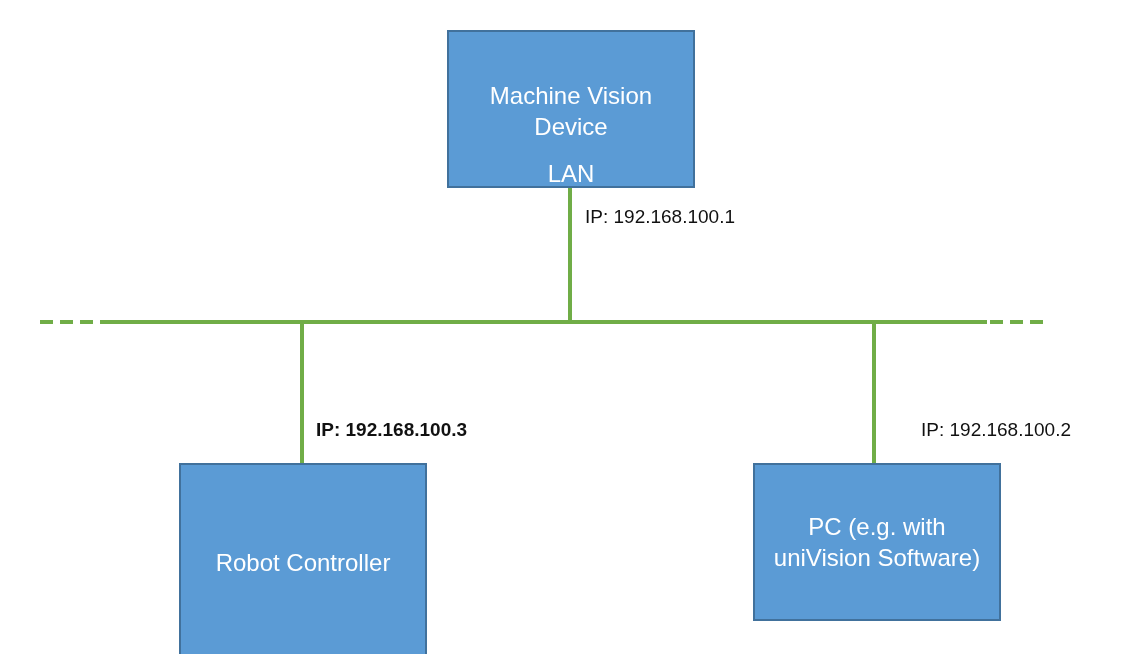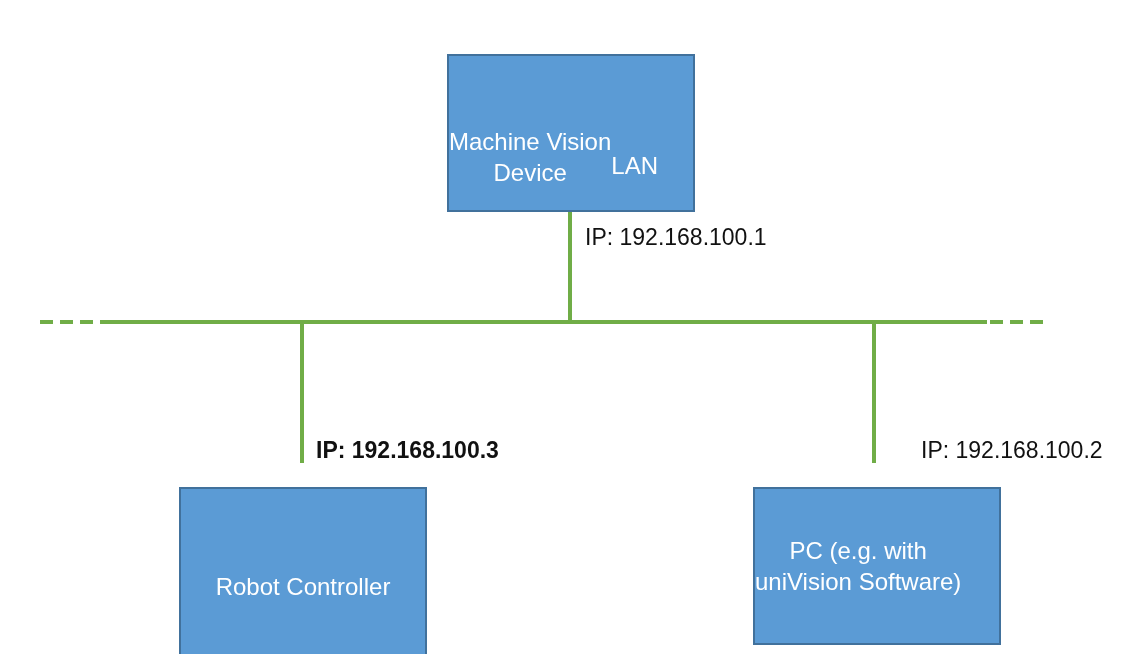--- a/index.html
+++ b/index.html
@@ -29,53 +29,52 @@
     height: 654px;
   }
 
   .node {
     position: absolute;
     width: 248px;
     background: var(--node-fill);
     border: 2px solid var(--node-border);
     color: var(--node-text);
     display: flex;
-    flex-direction: row;
+    flex-direction: column;
     align-items: center;
     text-align: center;
     font-size: 24px;
     line-height: 31px;
     white-space: pre-line;
-    margin-top: 24px;
   }
   .node-label { white-space: pre-line; }
 
   .node-machine-vision {
     left: 447px; top: 30px; height: 158px;
     justify-content: flex-start;
     padding-top: 48px;
   }
   .node-machine-vision .node-sublabel { margin-top: 16px; }
 
   .node-robot {
     left: 179px; top: 463px; height: 199px;
     justify-content: center;
   }
 
   .node-pc {
     left: 753px; top: 463px; height: 158px;
+    justify-content: center;
   }
 
   .ip-label {
     position: absolute;
     color: var(--label-text);
-    font-size: 23px;
+    font-size: 19px;
     line-height: 22px;
     white-space: nowrap;
-    margin-top: 20px;
   }
   .ip-label-top   { left: 585px; top: 206px; }
   .ip-label-robot { left: 316px; top: 419px; font-weight: bold; }
   .ip-label-pc    { left: 921px; top: 419px; }
 </style>
 </head>
 <body>
 
 <div class="canvas">
 

